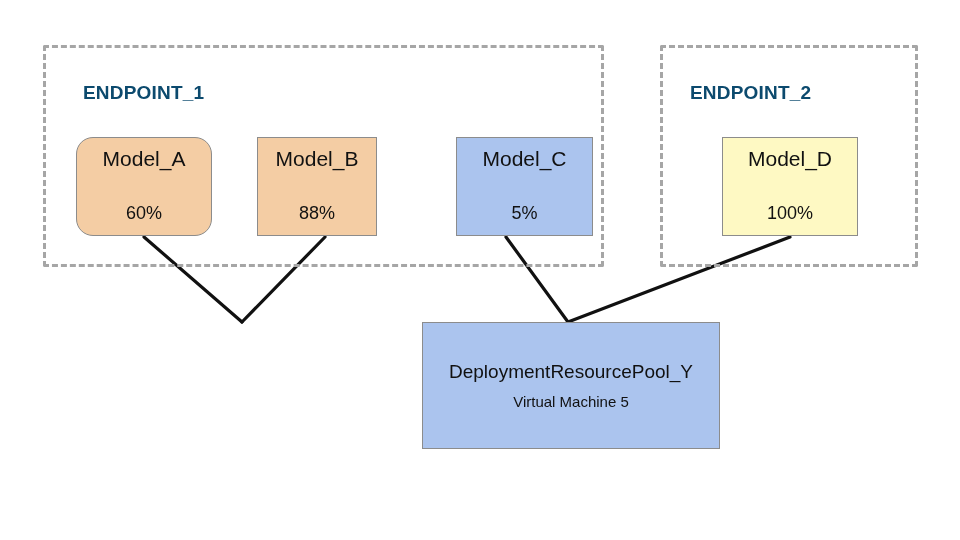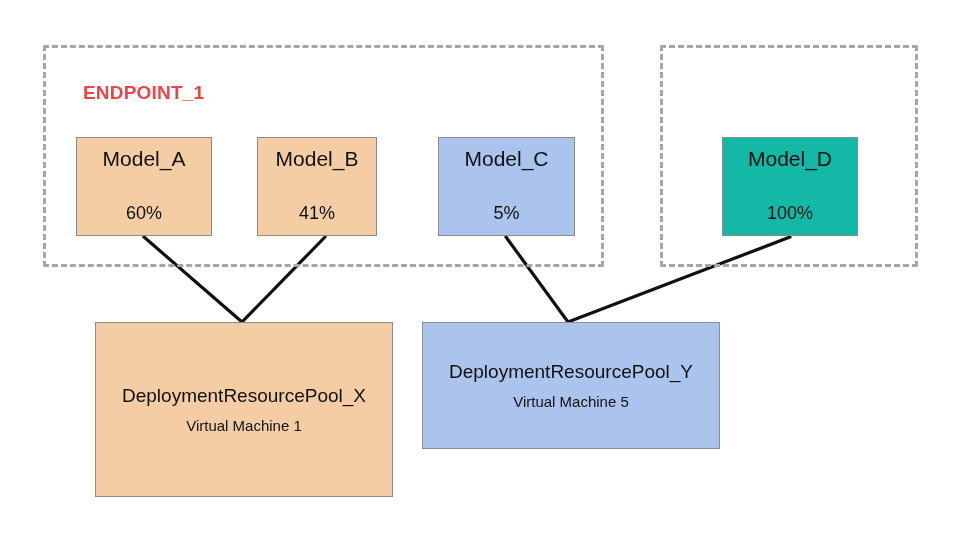--- a/index.html
+++ b/index.html
@@ -27,21 +27,21 @@
     position: absolute;
     border: 3px dashed #a6a6a6;
     border-radius: 2px;
     box-sizing: border-box;
     background: transparent;
   }
   .group-label {
     position: absolute;
     font-weight: bold;
     font-size: 19px;
-    color: #ef4444;
+    color: #0c4a6e;
     letter-spacing: 0.2px;
     white-space: nowrap;
   }
   .model-box {
     position: absolute;
     box-sizing: border-box;
     border: 1.5px solid #8c8c8c;
     display: flex;
     flex-direction: column;
     align-items: center;
@@ -92,44 +92,41 @@
       <line x1="325" y1="237" x2="242" y2="322"></line>
       <line x1="506" y1="237" x2="568" y2="322"></line>
       <line x1="790" y1="237" x2="568" y2="322"></line>
     </g>
   </svg>
 
   <div class="group-box" style="left:43px; top:45px; width:561px; height:222px;"></div>
   <div class="group-label" style="left:83px; top:82px;">ENDPOINT_1</div>
 
   <div class="group-box" style="left:660px; top:45px; width:258px; height:222px;"></div>
+  <div class="group-label" style="left:690px; top:82px;">ENDPOINT_2</div>
 
-  <div class="model-box" style="left:76px; top:137px; width:136px; height:99px; background:#f4cda4;">
+  <div class="model-box" style="left:76px; top:137px; width:136px; height:99px; background:#f4cda4;border-radius:17px;">
     <span class="model-name">Model_A</span>
     <span class="model-pct">60%</span>
   </div>
 
   <div class="model-box" style="left:257px; top:137px; width:120px; height:99px; background:#f4cda4;">
     <span class="model-name">Model_B</span>
-    <span class="model-pct">41%</span>
+    <span class="model-pct">88%</span>
   </div>
 
-  <div class="model-box" style="left:438px; top:137px; width:137px; height:99px; background:#abc4ee;">
+  <div class="model-box" style="left:456px; top:137px; width:137px; height:99px; background:#abc4ee;">
     <span class="model-name">Model_C</span>
     <span class="model-pct">5%</span>
   </div>
 
-  <div class="model-box" style="left:722px; top:137px; width:136px; height:99px; background:#14b8a6;">
+  <div class="model-box" style="left:722px; top:137px; width:136px; height:99px; background:#fef9c3;">
     <span class="model-name">Model_D</span>
     <span class="model-pct">100%</span>
   </div>
 
-  <div class="pool-box" style="left:95px; top:322px; width:298px; height:175px; background:#f4cda4;">
-    <span class="pool-name">DeploymentResourcePool_X</span>
-    <span class="pool-sub">Virtual Machine 1</span>
-  </div>
 
   <div class="pool-box" style="left:422px; top:322px; width:298px; height:127px; background:#abc4ee;">
     <span class="pool-name">DeploymentResourcePool_Y</span>
     <span class="pool-sub">Virtual Machine 5</span>
   </div>
 
 </div>
 
 </body></html>

